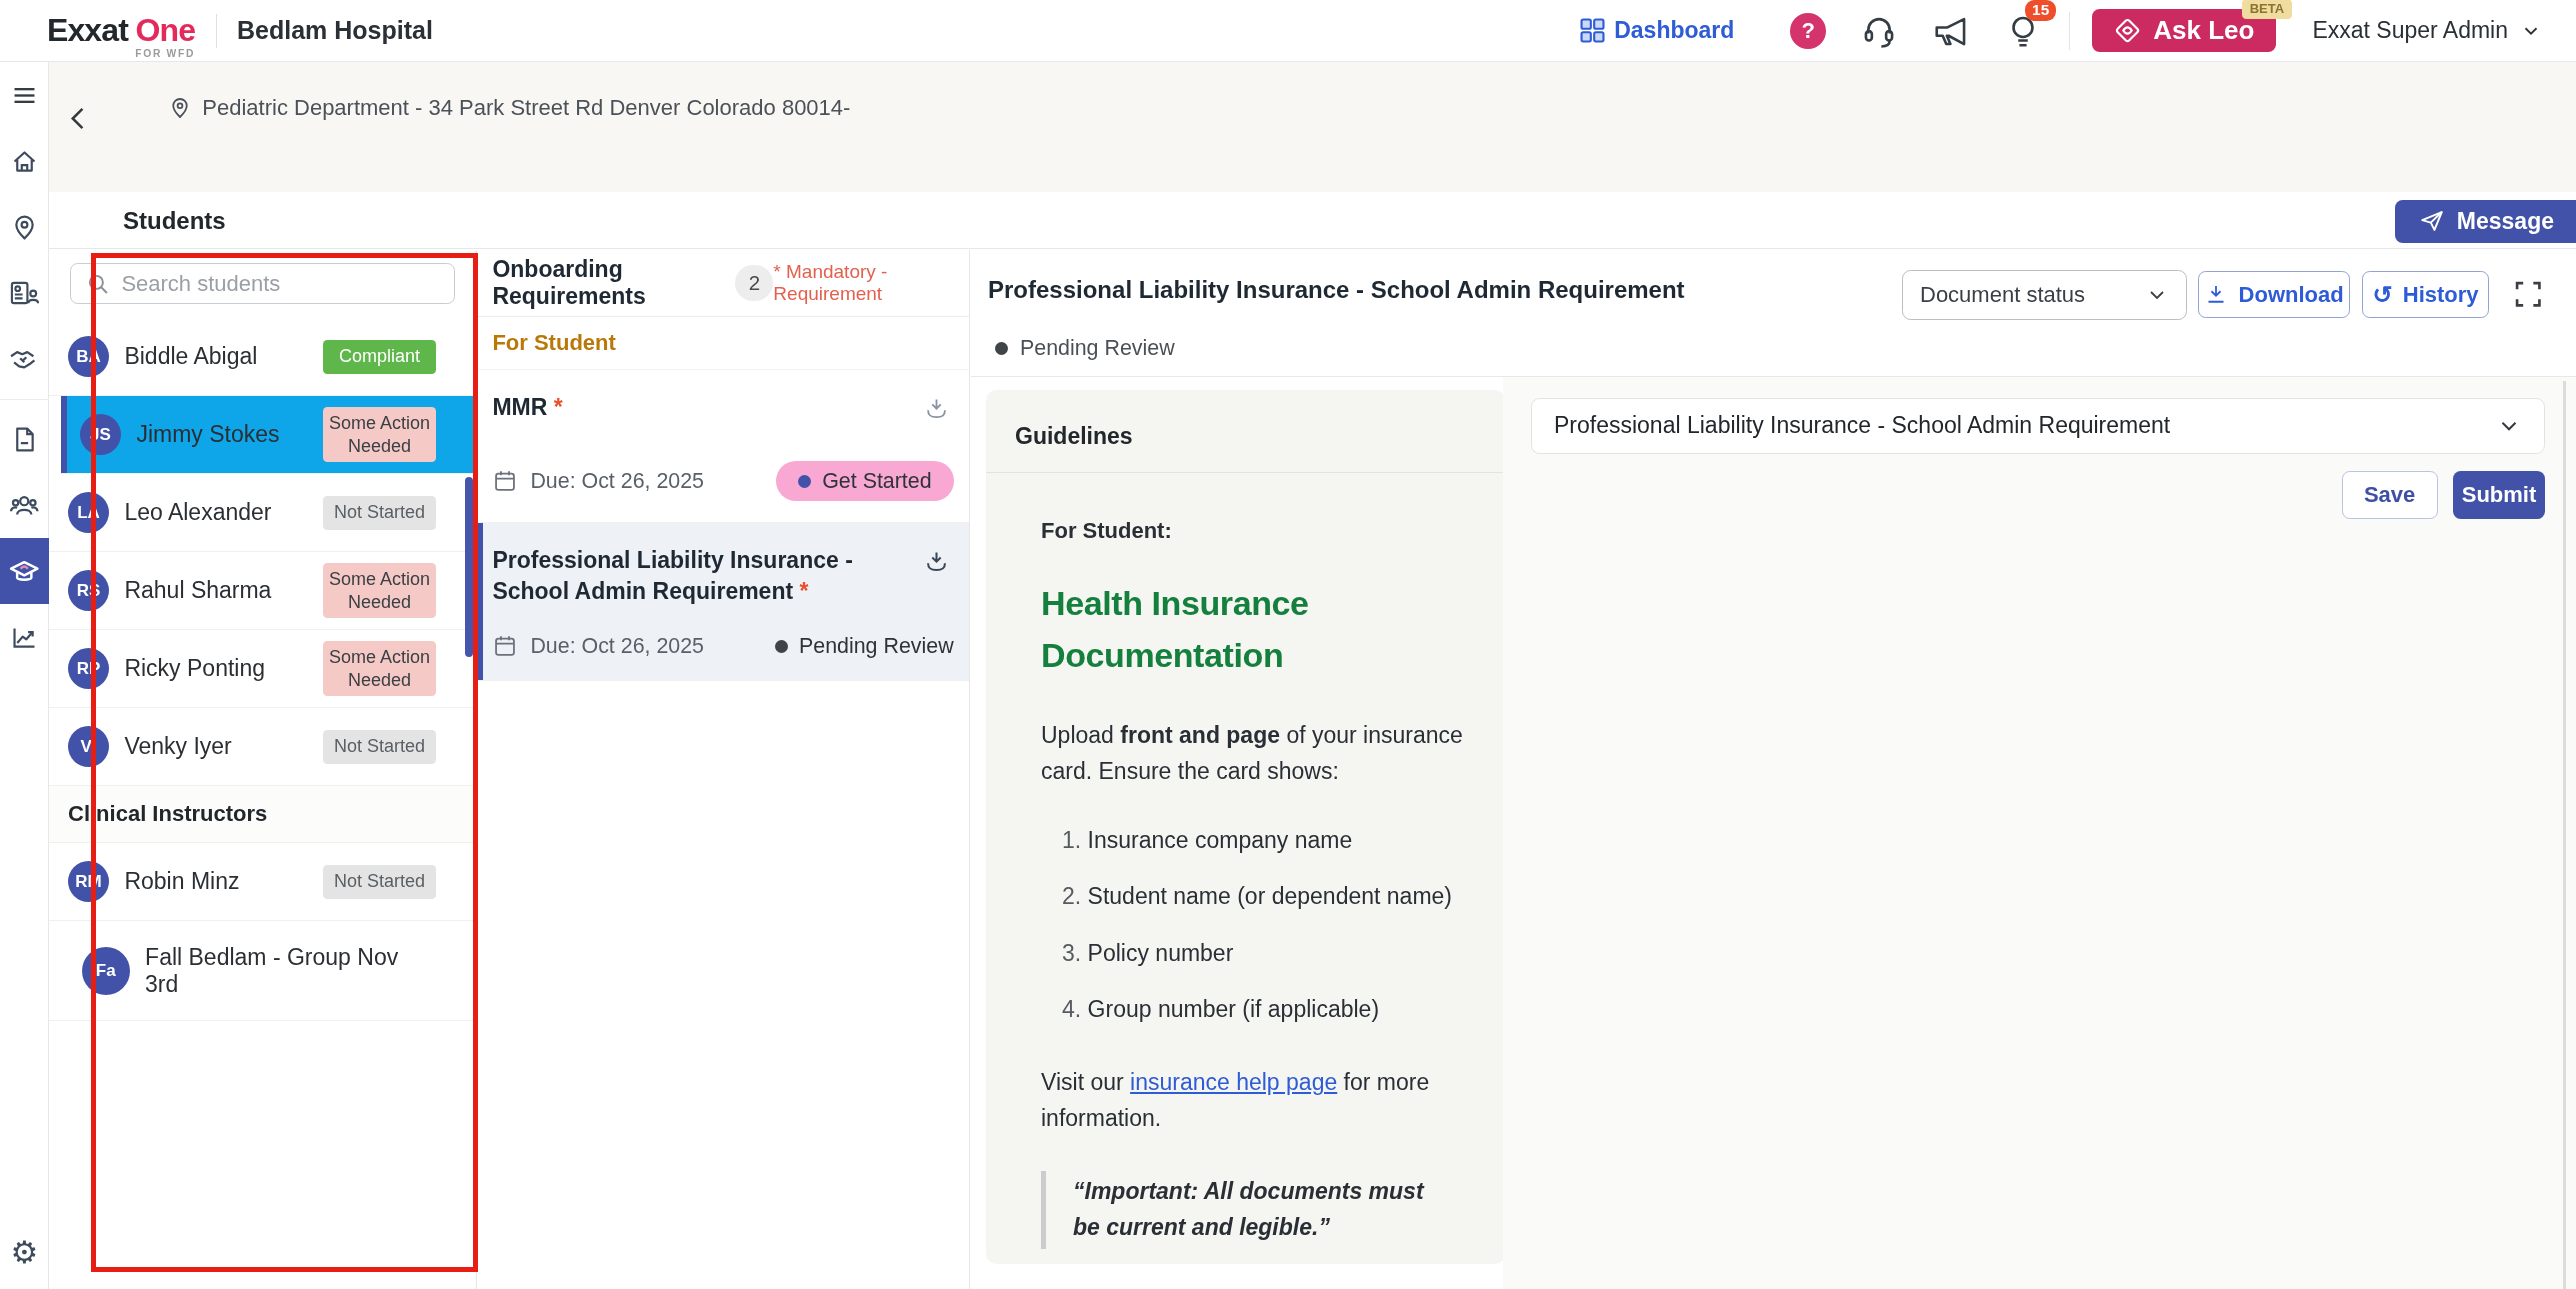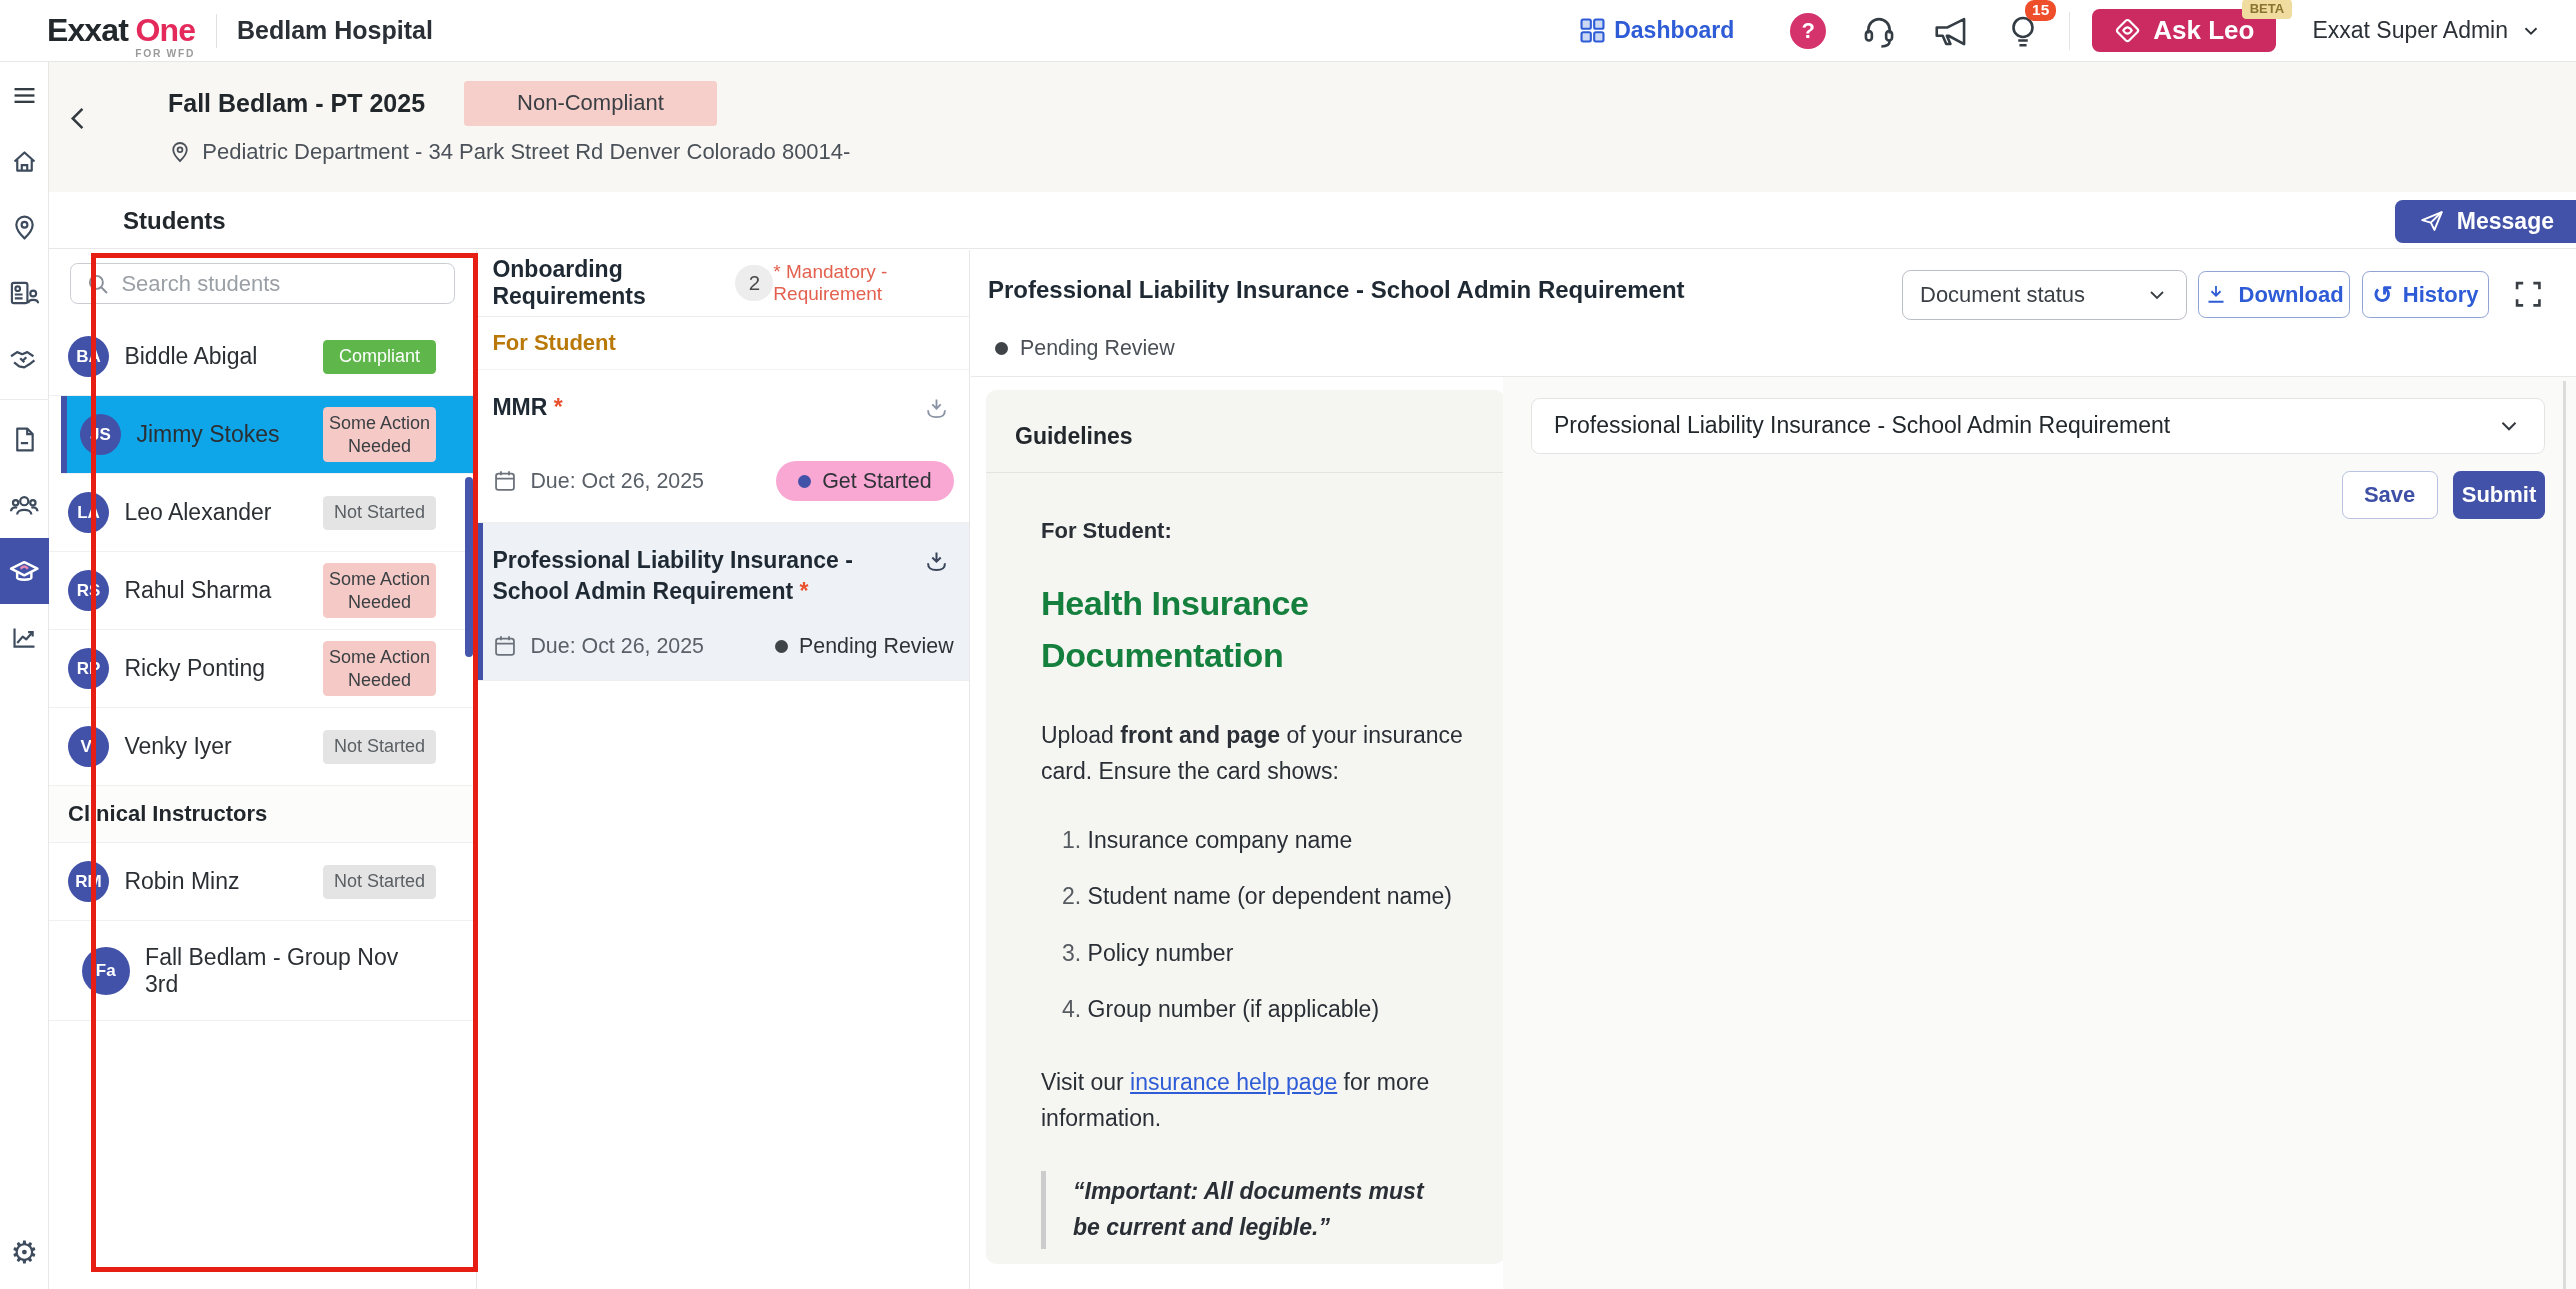--- a/index.html
+++ b/index.html
@@ -284,24 +284,20 @@
     <div class="snav-gear">⚙</div>
   </div>
 
   <div class="pageheader">
     <div class="back">
       <svg width="31" height="31" viewBox="0 0 32 32" fill="none" stroke="#333a40" stroke-width="2.6">
         <polyline points="19,6 9,16 19,26"></polyline>
       </svg>
     </div>
     <div class="ph-body">
-      <div class="ph-row1">
-        <span class="ph-title">Fall Bedlam - PT 2025</span>
-        <span class="ph-badge">Non-Compliant</span>
-      </div>
       <div class="ph-row2">
         <svg width="24" height="24" viewBox="0 0 32 32" fill="none" stroke="#4b5158" stroke-width="2.4">
           <path d="M16 28 C16 28 7 19.5 7 13 a9 9 0 1 1 18 0 C25 19.5 16 28 16 28 Z"></path>
           <circle cx="16" cy="13" r="3.2"></circle>
         </svg>
         <span>Pediatric Department - 34 Park Street Rd Denver Colorado 80014-</span>
       </div>
     </div>
   </div>
 

